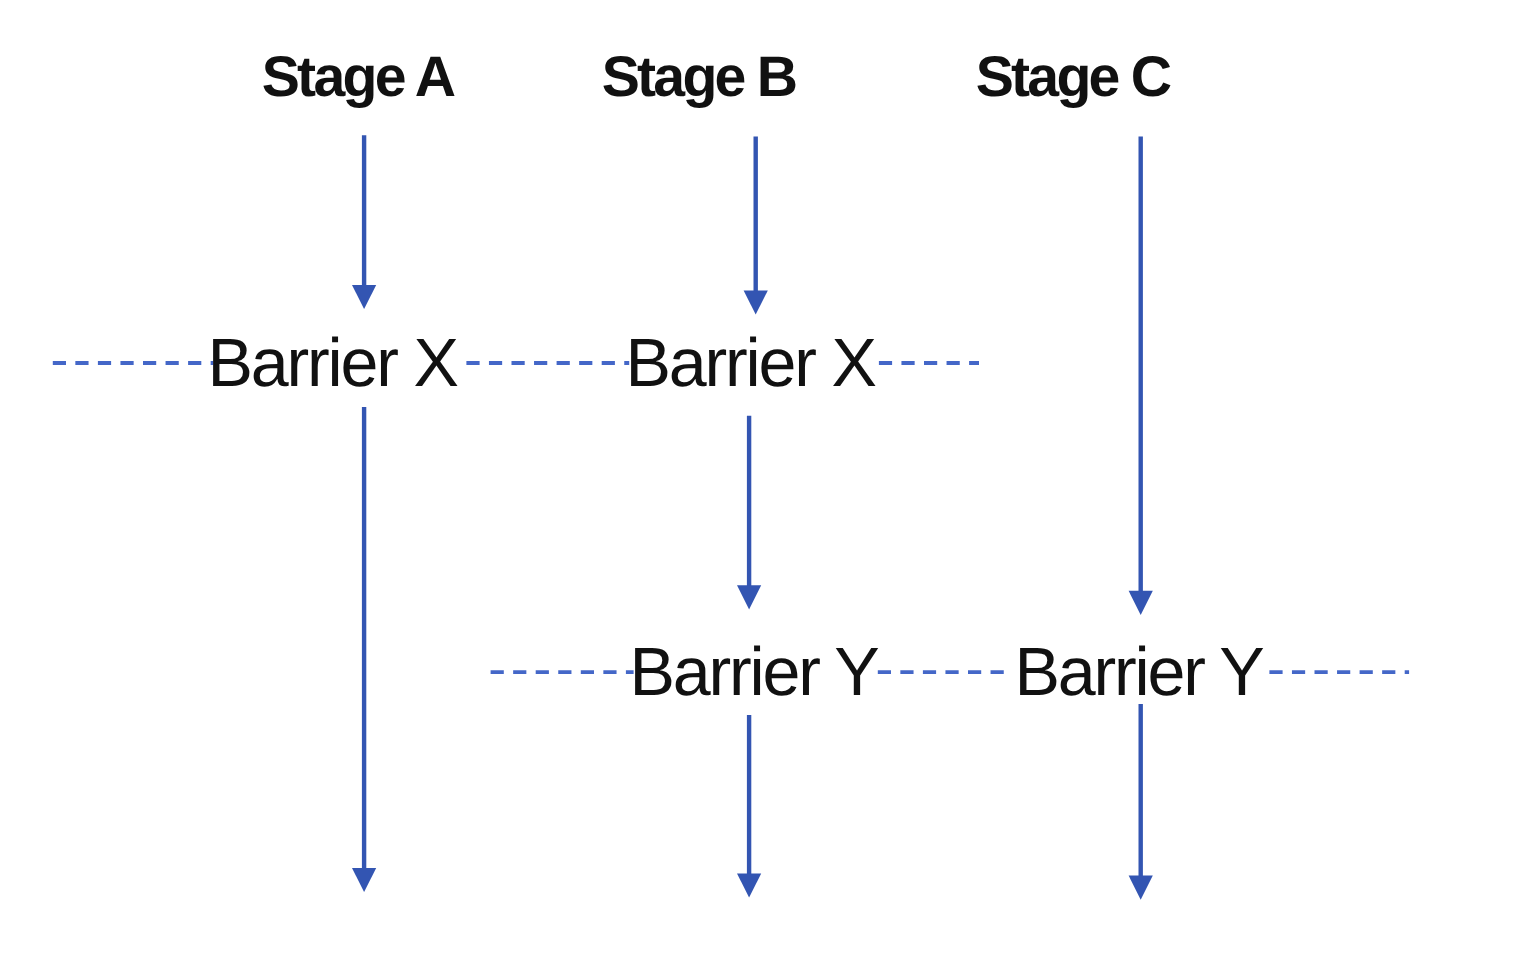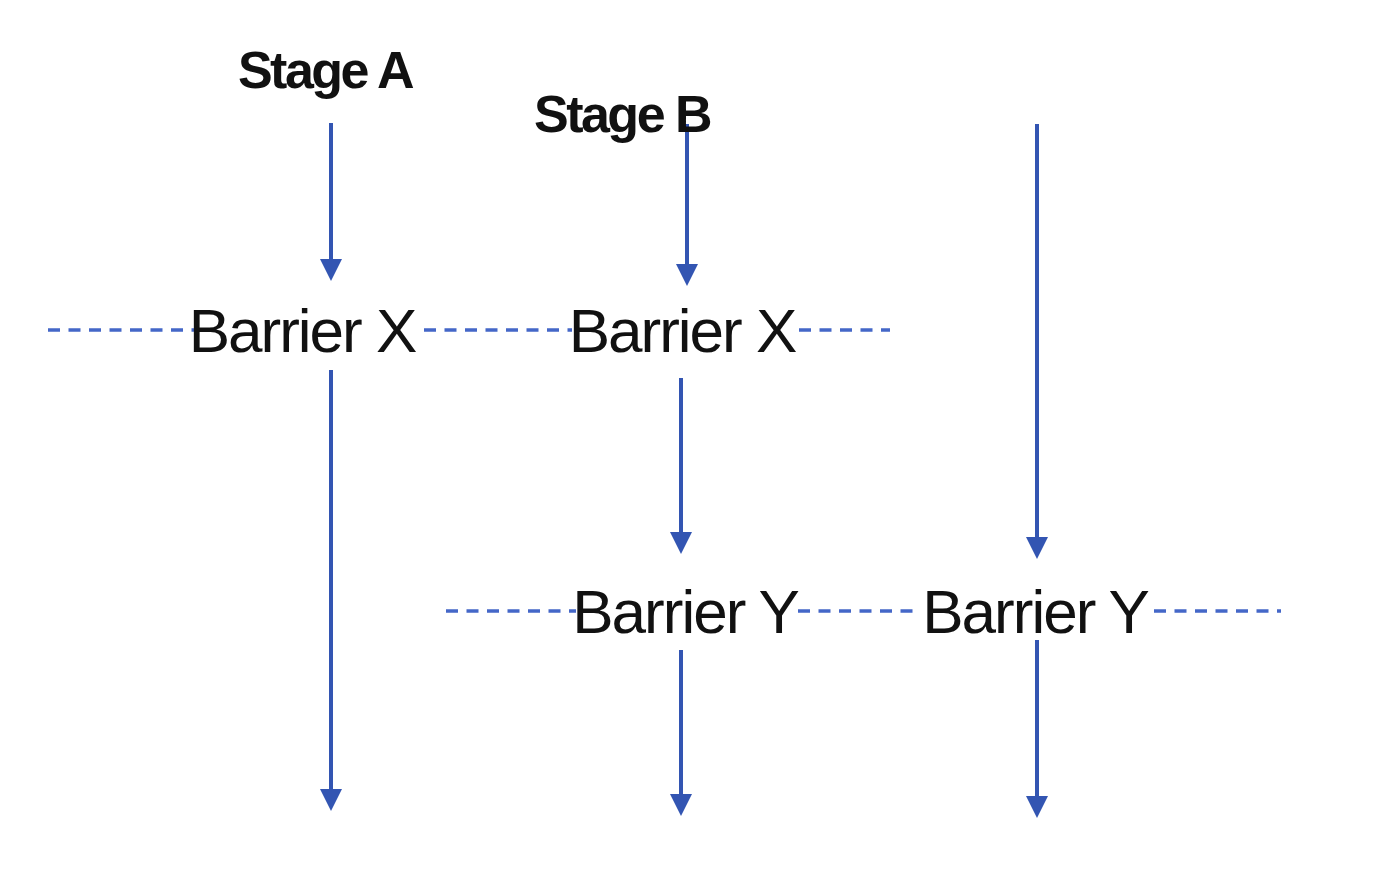--- a/index.html
+++ b/index.html
@@ -83,21 +83,22 @@
     <line class="arrow-stem" x1="681" y1="650" x2="681" y2="796"></line>
     <polygon class="arrow-head" points="670,794 692,794 681,816"></polygon>
 
     <line class="arrow-stem" x1="1037" y1="124" x2="1037" y2="539"></line>
     <polygon class="arrow-head" points="1026,537 1048,537 1037,559"></polygon>
     <line class="arrow-stem" x1="1037" y1="640" x2="1037" y2="798"></line>
     <polygon class="arrow-head" points="1026,796 1048,796 1037,818"></polygon>
   </svg>
 
   <div class="label stage-title" style="left:325px; top:70px;">Stage A</div>
-  <div class="label stage-title" style="left:622px; top:70px;margin-top:44px;">Stage B</div>
+  <div class="label stage-title" style="left:635px; top:70px;">Stage B</div>
+  <div class="label stage-title" style="left:975px; top:70px;">Stage C</div>
 
   <div class="label barrier-label" style="left:302px; top:331px;">Barrier X</div>
   <div class="label barrier-label" style="left:682px; top:331px;">Barrier X</div>
 
   <div class="label barrier-label" style="left:685px; top:612px;">Barrier Y</div>
   <div class="label barrier-label" style="left:1035px; top:612px;">Barrier Y</div>
 
 </div>
 
 </body></html>

